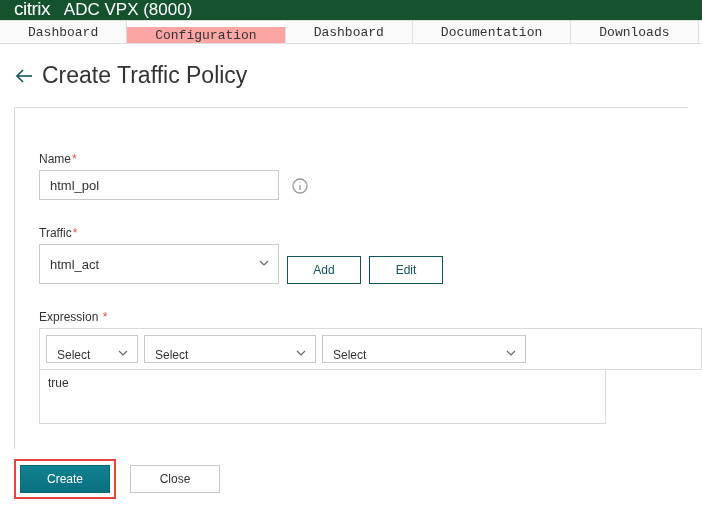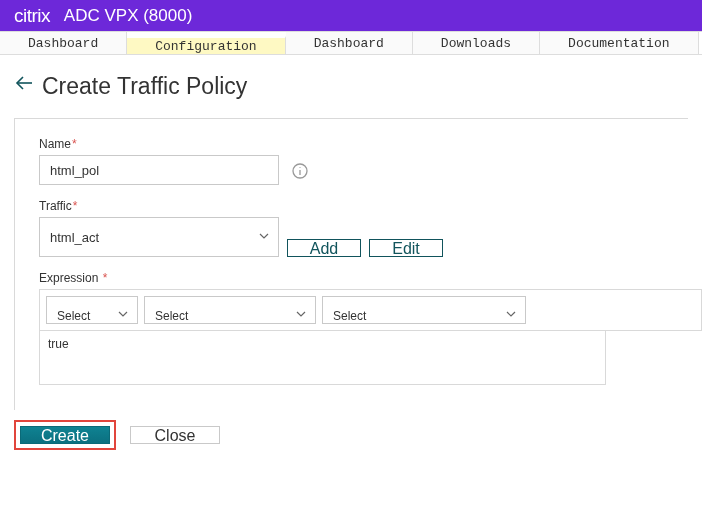--- a/index.html
+++ b/index.html
@@ -4,24 +4,24 @@
 <style>
   * { box-sizing: border-box; margin: 0; padding: 0; }
   body {
     font-family: -apple-system, BlinkMacSystemFont, "Segoe UI", Arial, sans-serif;
     font-size: 13px;
     color: #333;
     background: #fff;
     width: 702px;
   }
   .topbar {
-    background: #6d28d9;
-    height: 31px;
-    display: flex;
-    align-items: center;
+    background: #14532d;
+    height: 20px;
+    display: flex;
+    align-items: flex-end;
     padding: 0 14px;
     color: #fff;
   }
   .brand {
     font-family: Arial, sans-serif;
     font-size: 19px;
     letter-spacing: -0.5px;
     font-weight: 400;
   }
   .brand .dots {
@@ -45,30 +45,30 @@
   .tab {
     padding: 0 28px;
     display: flex;
     align-items: center;
     font-size: 13px;
     color: #333;
     cursor: pointer;
     border-right: 1px solid #ddd;
   }
   .tab.active {
-    background: #fef9c3;
+    background: #fca5a5;
     border-top: 2px solid #fff;
     margin-top: 4px;
   }
   .tab:not(.active) {
     background: #fafafa;
   }
   .page-head {
     display: flex;
-    align-items: flex-start;
+    align-items: center;
     padding: 18px 14px 6px 14px;
   }
   .back-arrow {
     width: 20px;
     height: 20px;
     margin-right: 8px;
     cursor: pointer;
   }
   .back-arrow svg { stroke: #11545c; }
   .page-title {
@@ -76,21 +76,21 @@
     font-weight: 400;
     color: #333;
   }
   .form-area {
     margin: 12px 14px 0 14px;
     border: 1px solid #d9d9d9;
     border-right: none;
     border-bottom: none;
     padding: 18px 0 22px 24px;
   }
-  .field-row { margin-bottom: 14px; }
+  .field-row { margin-bottom: 14px; margin-top: 26px; }
   .field-label {
     font-size: 12px;
     color: #333;
     margin-bottom: 4px;
     display: block;
   }
   .req { color: #d9534f; margin-left: 1px; }
   .text-input {
     width: 240px;
     height: 30px;
@@ -114,25 +114,25 @@
     display:flex;
     align-items:center;
     justify-content:space-between;
     padding:0 8px 0 10px;
     background:#fff;
     cursor:pointer;
   }
   .select-val { font-size:13px; color:#333; }
   .chev svg { stroke:#666; }
   .btn {
-    height:18px;
+    height:28px;
     border:1px solid #11545c;
     background:#fff;
     color:#11545c;
-    font-size:16px;
+    font-size:12px;
     padding:0 10px;
     cursor:pointer;
     min-width:74px;
   }
   .btn-primary {
     background:#0b7b8b;
     background:linear-gradient(#0f8292,#0b7080);
     border:1px solid #0a6a78;
     color:#fff;
     min-width:90px;
@@ -199,22 +199,22 @@
 
 <div class="topbar">
   <span class="brand"><span>citrix</span><span class="dots">.</span></span>
   <span class="product">ADC VPX (8000)</span>
 </div>
 
 <div class="tabs">
   <div class="tab">Dashboard</div>
   <div class="tab active">Configuration</div>
   <div class="tab">Dashboard</div>
+  <div class="tab">Documentation</div>
   <div class="tab">Downloads</div>
-  <div class="tab">Documentation</div>
 </div>
 
 <div class="page-head">
   <span class="back-arrow">
     <svg width="20" height="20" viewBox="0 0 20 20" fill="none" stroke-width="1.6">
       <path d="M9 4 L3 10 L9 16"></path>
       <path d="M3 10 L18 10"></path>
     </svg>
   </span>
   <span class="page-title">Create Traffic Policy</span>

